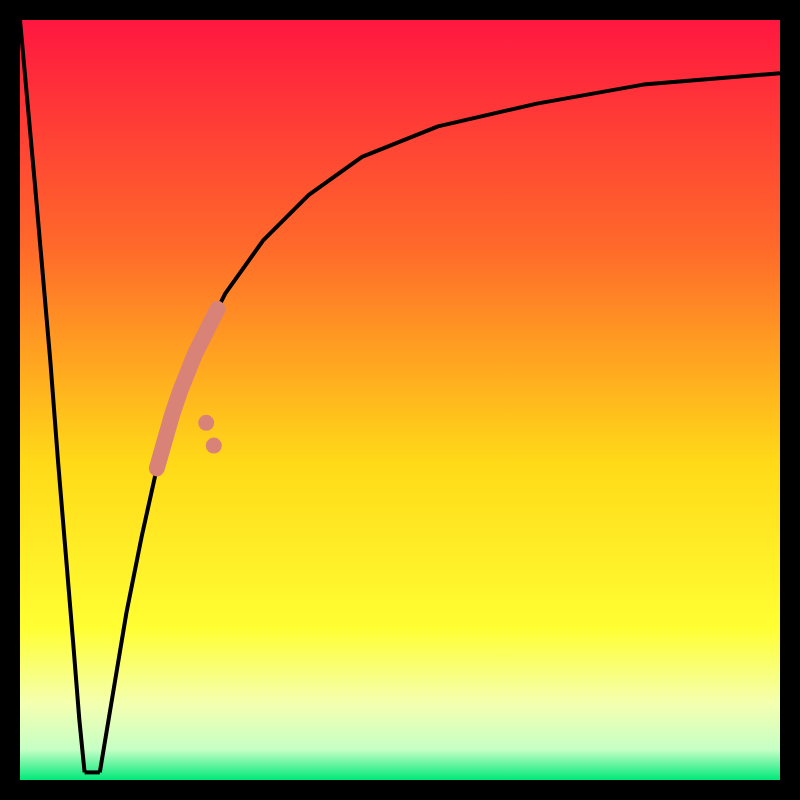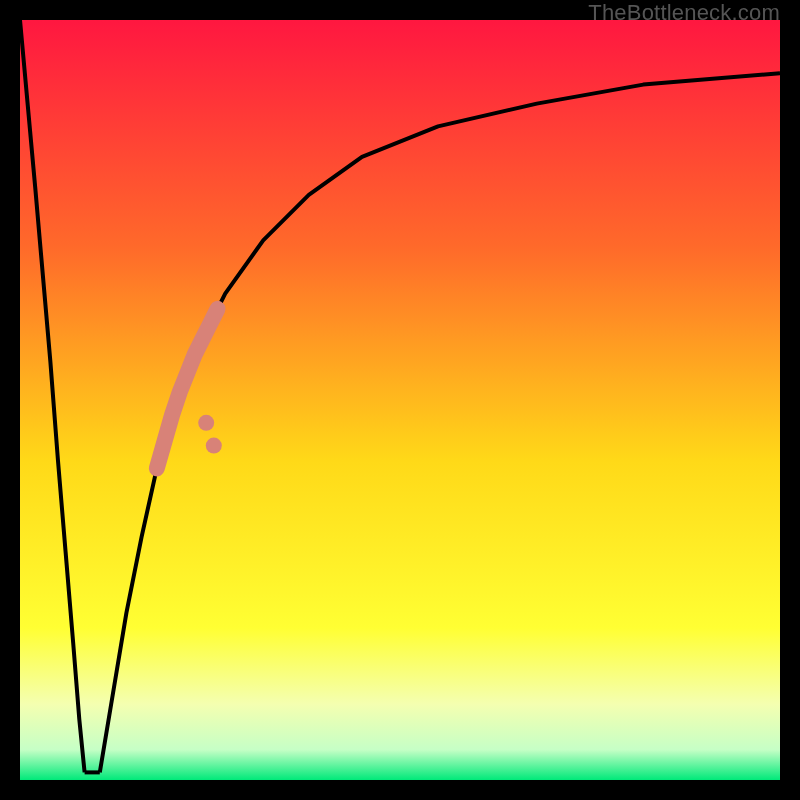--- a/index.html
+++ b/index.html
@@ -44,21 +44,20 @@
     inset: 0;
     width: 100%;
     height: 100%;
   }
 </style>
 </head>
 <body>
 
 <div class="frame">
 
-  <div class="watermark">TheBottleneck.com</div>
 
   <div class="plot-area">
 
     <svg class="gradient-bg" viewBox="0 0 760 760" preserveAspectRatio="none">
       <defs>
         <linearGradient id="bg" x1="0" y1="0" x2="0" y2="1">
           <stop offset="0%" stop-color="#ff1740"></stop>
           <stop offset="30%" stop-color="#ff6a2a"></stop>
           <stop offset="58%" stop-color="#ffd918"></stop>
           <stop offset="80%" stop-color="#ffff33"></stop>

